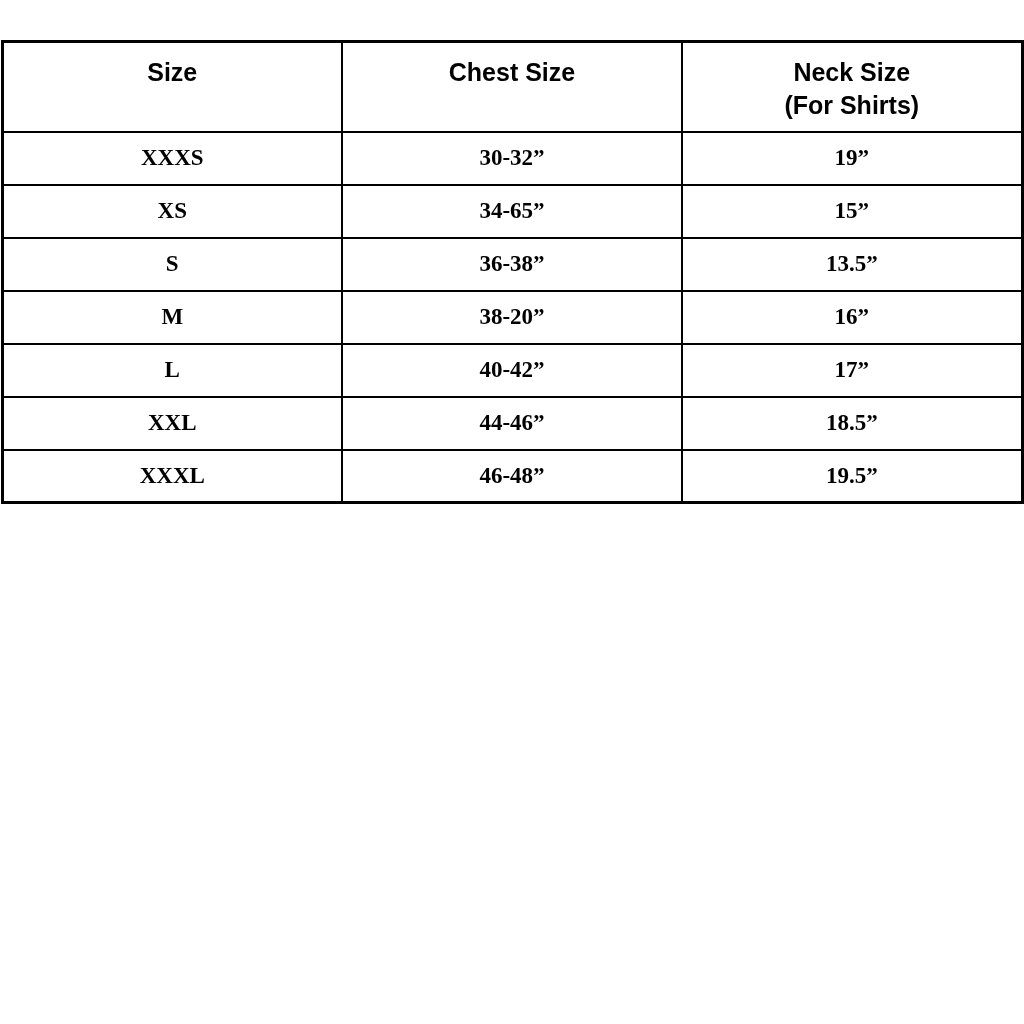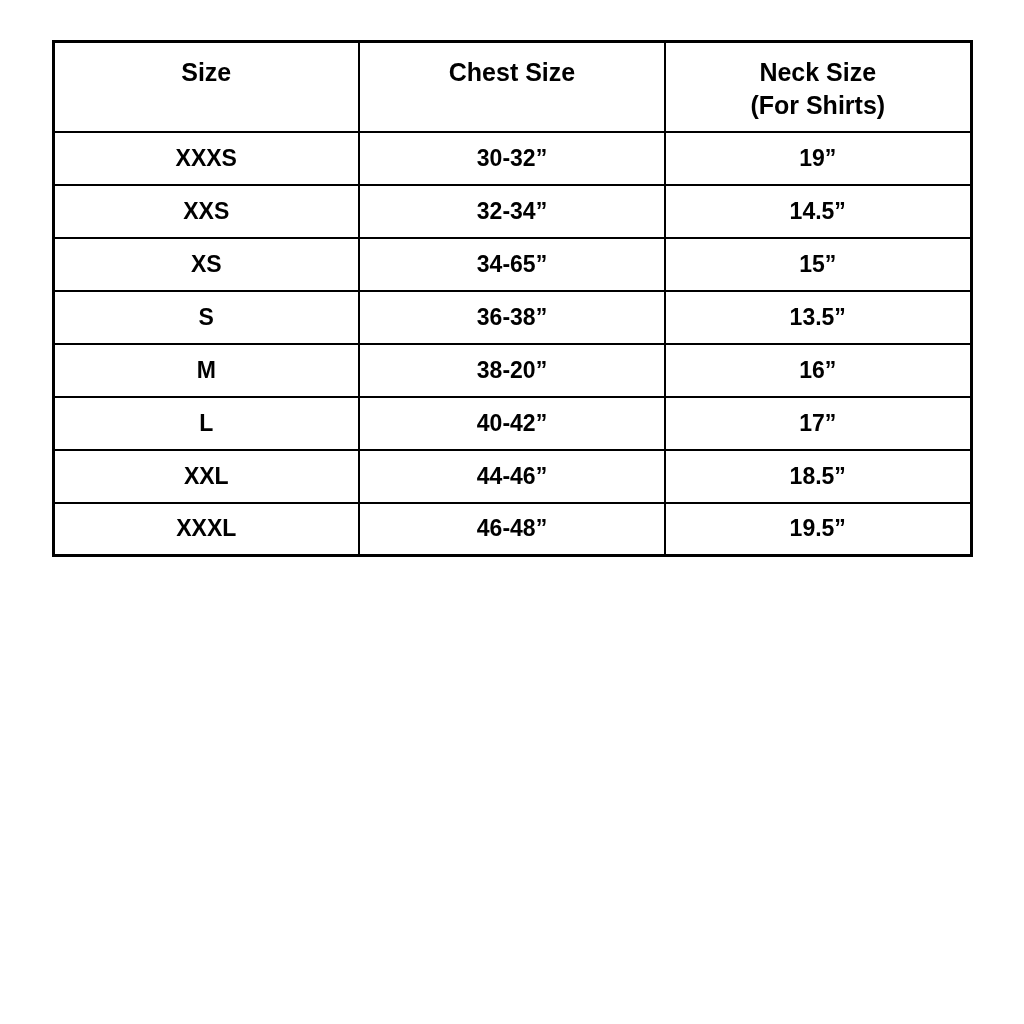--- a/index.html
+++ b/index.html
@@ -18,21 +18,21 @@
   }
   .chart-title {
     margin-top: 167px;
     text-align: center;
     font-size: 31px;
     font-weight: bold;
     line-height: 37px;
     letter-spacing: 0.5px;
   }
   table.size-table {
-    width: 921px;
+    width: 1023px;
     margin: 40px auto 0 auto;
     border-collapse: collapse;
     table-layout: fixed;
     border: 3px solid #000000;
   }
   table.size-table th,
   table.size-table td {
     border: 2px solid #000000;
     text-align: center;
     font-weight: bold;
@@ -46,20 +46,21 @@
   }
   table.size-table th .sub {
     display: block;
     font-size: 25px;
     font-weight: bold;
   }
   table.size-table td {
     height: 53px;
     vertical-align: middle;
     font-size: 23px;
+    font-family: Liberation Serif, serif;
   }
 </style>
 </head>
 <body>
 
 <div class="page">
 
 
   <table class="size-table">
     <thead>
@@ -76,25 +77,20 @@
           <span>Neck Size</span>
           <span class="sub">(For Shirts)</span>
         </th>
       </tr>
     </thead>
     <tbody>
       <tr>
         <td>XXXS</td>
         <td>30-32”</td>
         <td>19”</td>
-      </tr>
-      <tr>
-        <td>XXS</td>
-        <td>32-34”</td>
-        <td>14.5”</td>
       </tr>
       <tr>
         <td>XS</td>
         <td>34-65”</td>
         <td>15”</td>
       </tr>
       <tr>
         <td>S</td>
         <td>36-38”</td>
         <td>13.5”</td>

